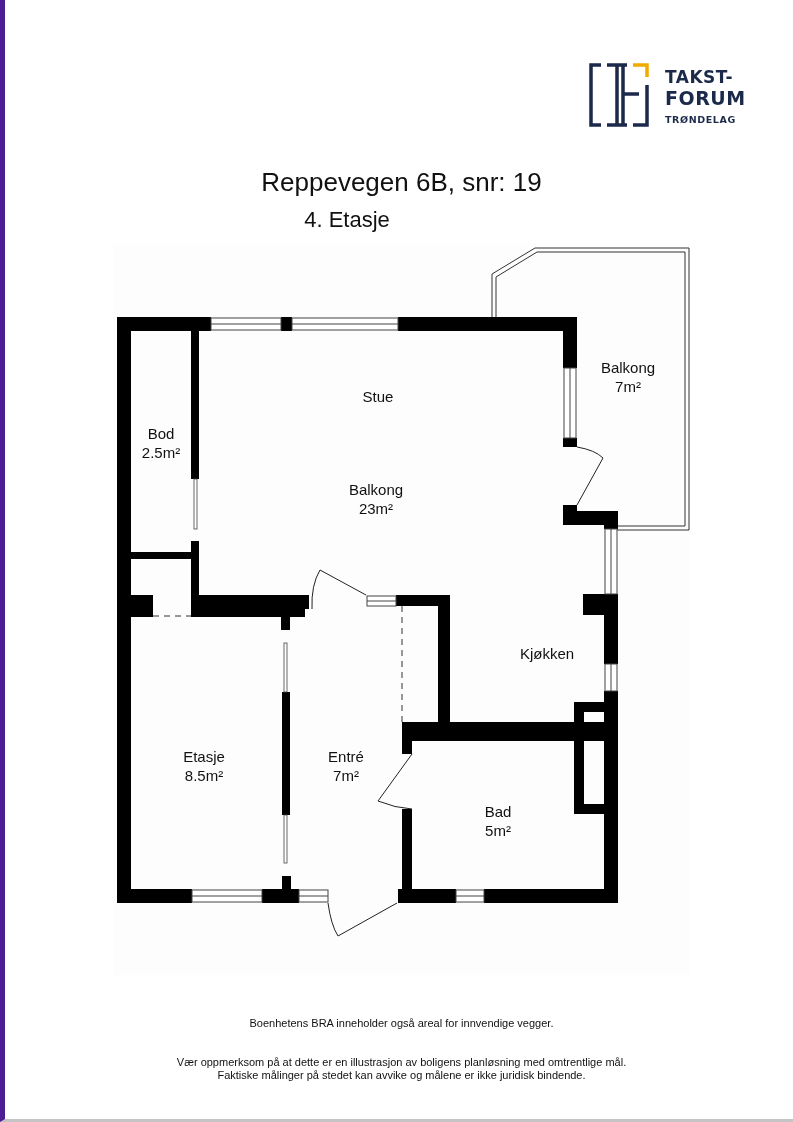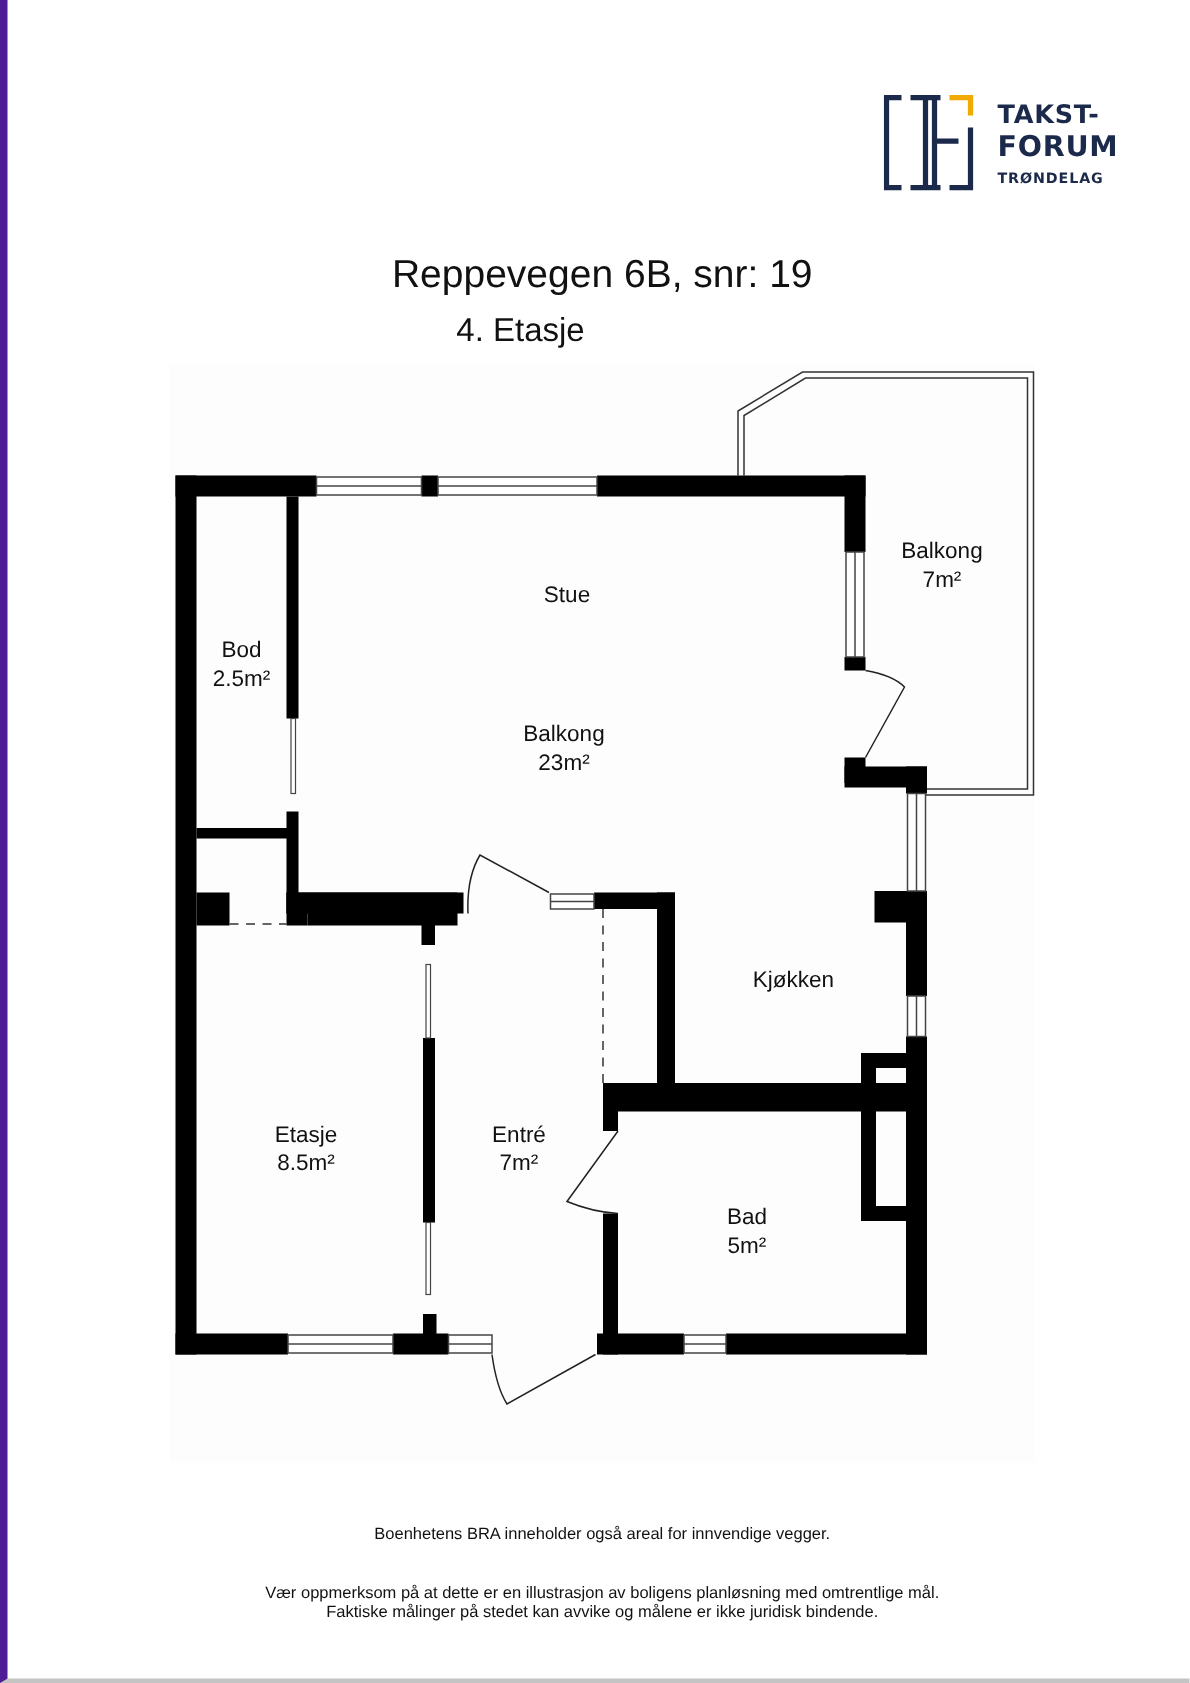--- a/index.html
+++ b/index.html
@@ -152,21 +152,21 @@
     <div>Stue</div>
   </div>
   <div class="room-label" style="left:156px;top:424px">
     <div>Bod</div>
     <div>2.5m²</div>
   </div>
   <div class="room-label" style="left:371px;top:480px">
     <div>Balkong</div>
     <div>23m²</div>
   </div>
-  <div class="room-label" style="left:524px;top:644px">
+  <div class="room-label" style="left:542px;top:644px">
     <div>Kjøkken</div>
   </div>
   <div class="room-label" style="left:199px;top:747px">
     <div>Etasje</div>
     <div>8.5m²</div>
   </div>
   <div class="room-label" style="left:341px;top:747px">
     <div>Entré</div>
     <div>7m²</div>
   </div>

